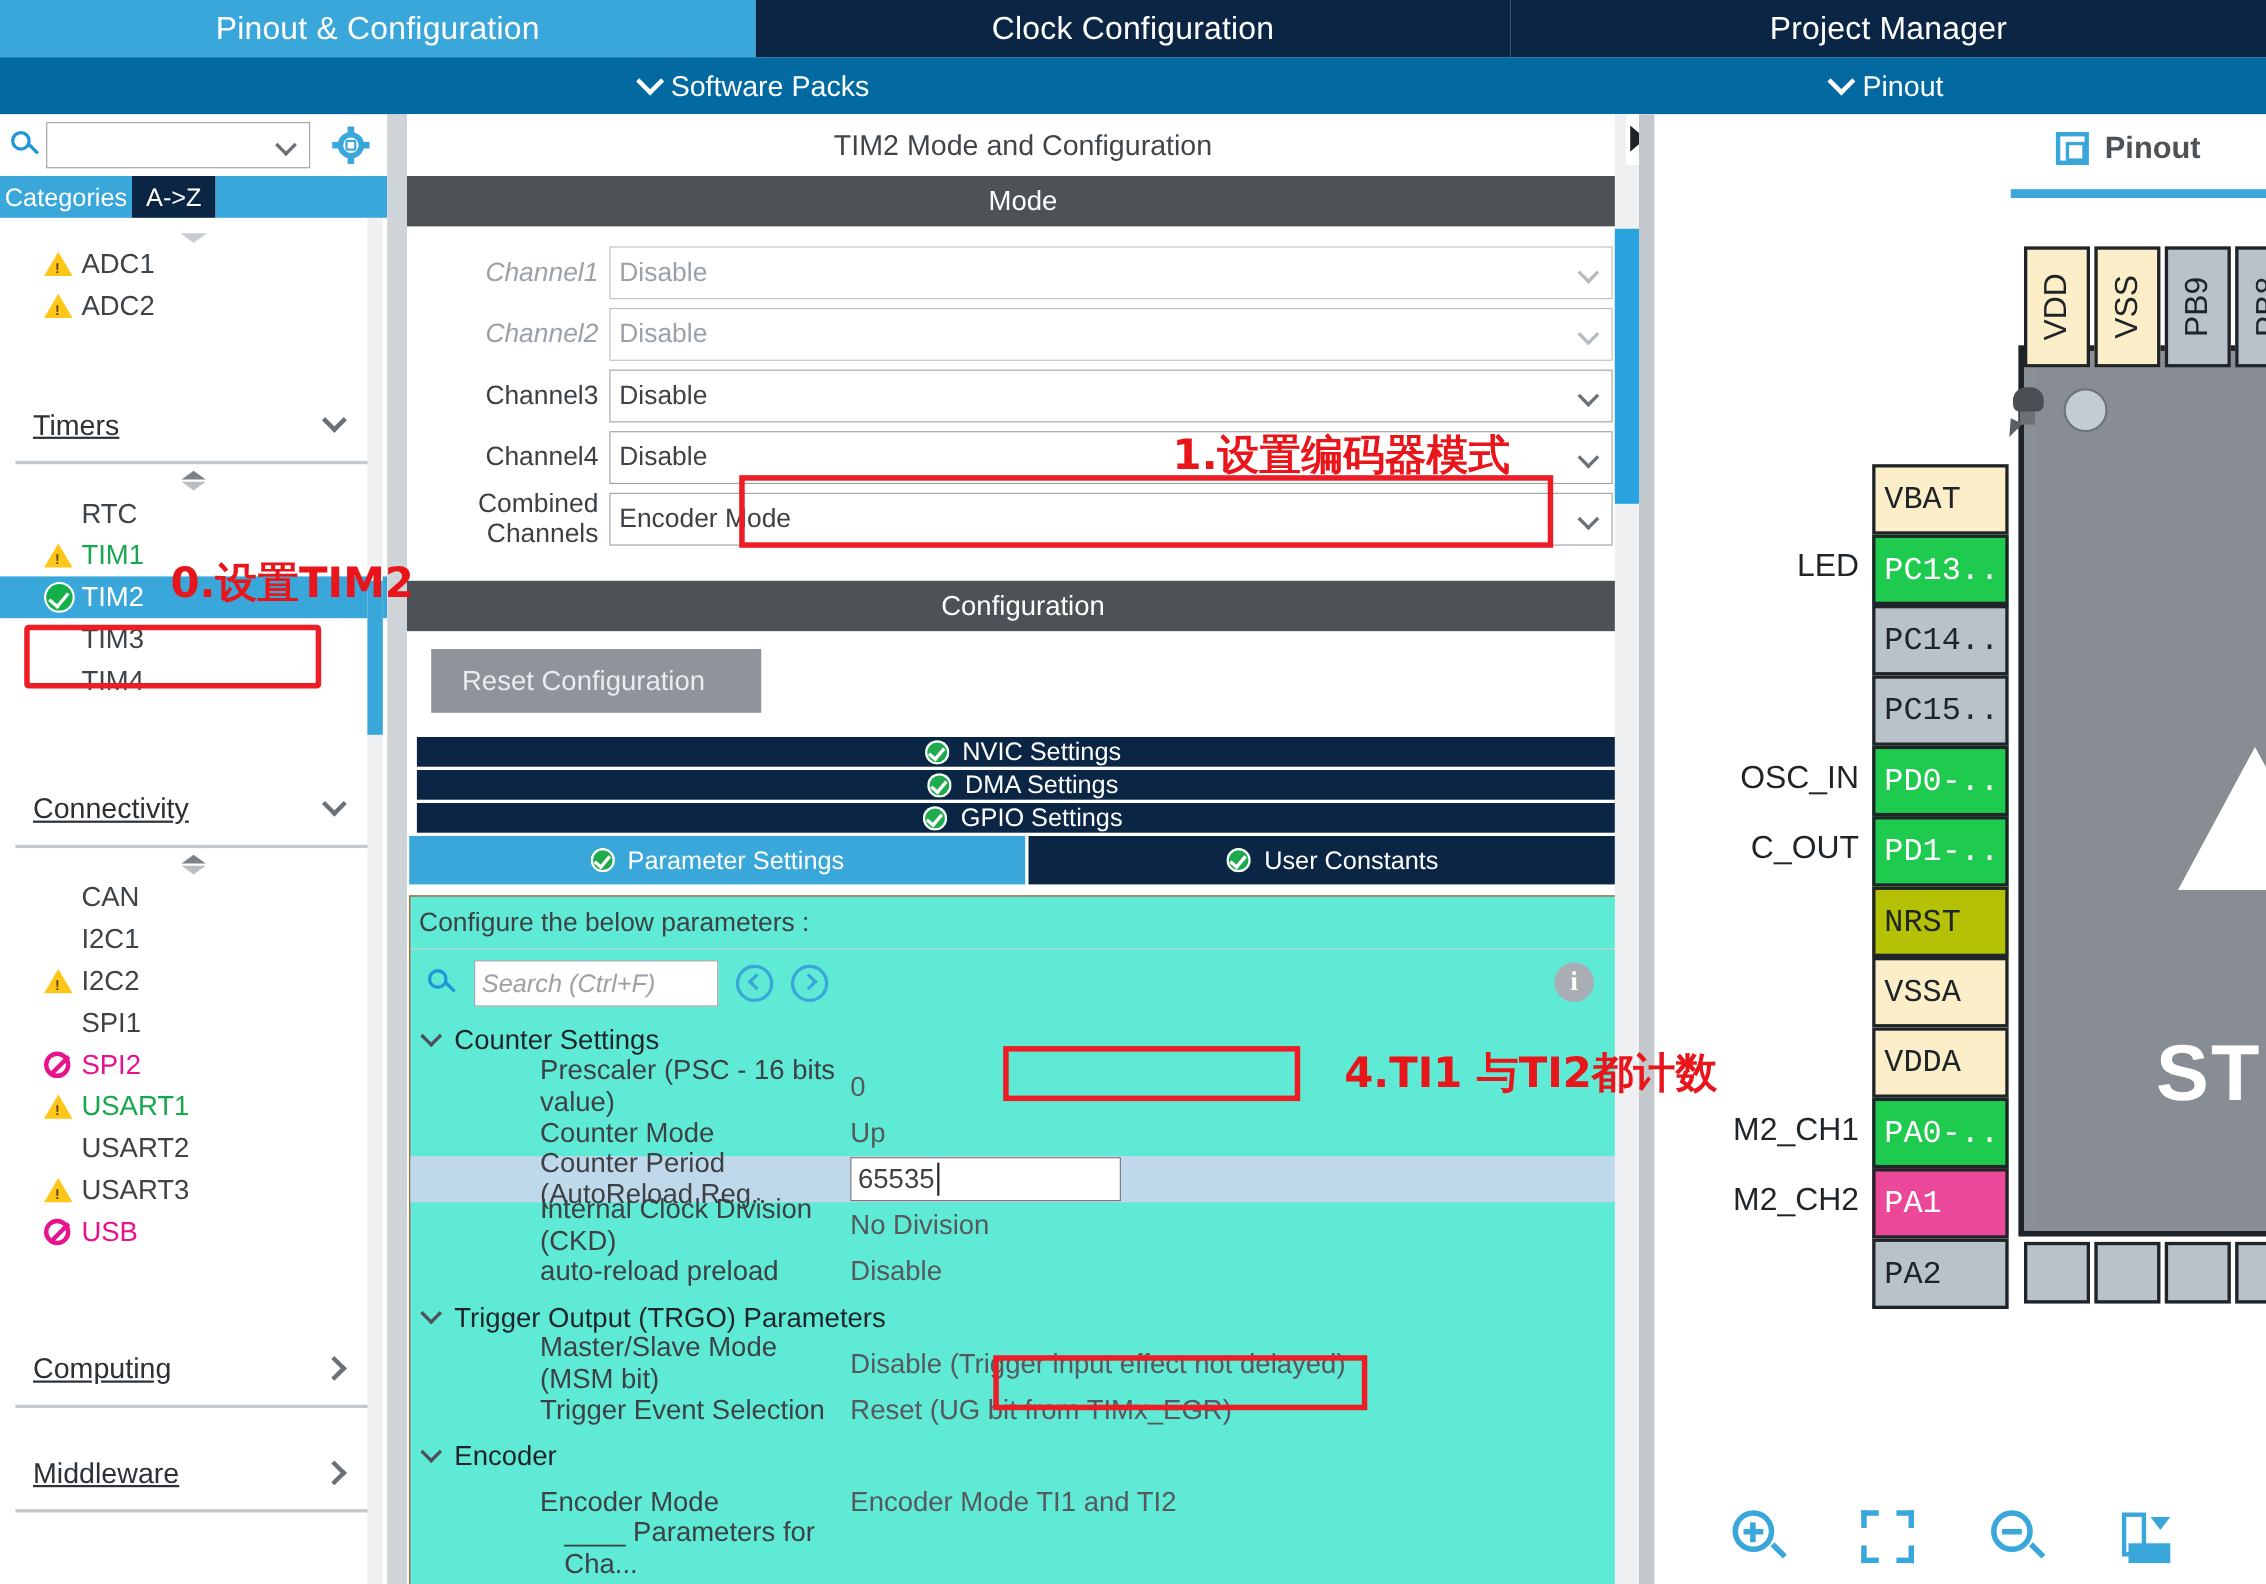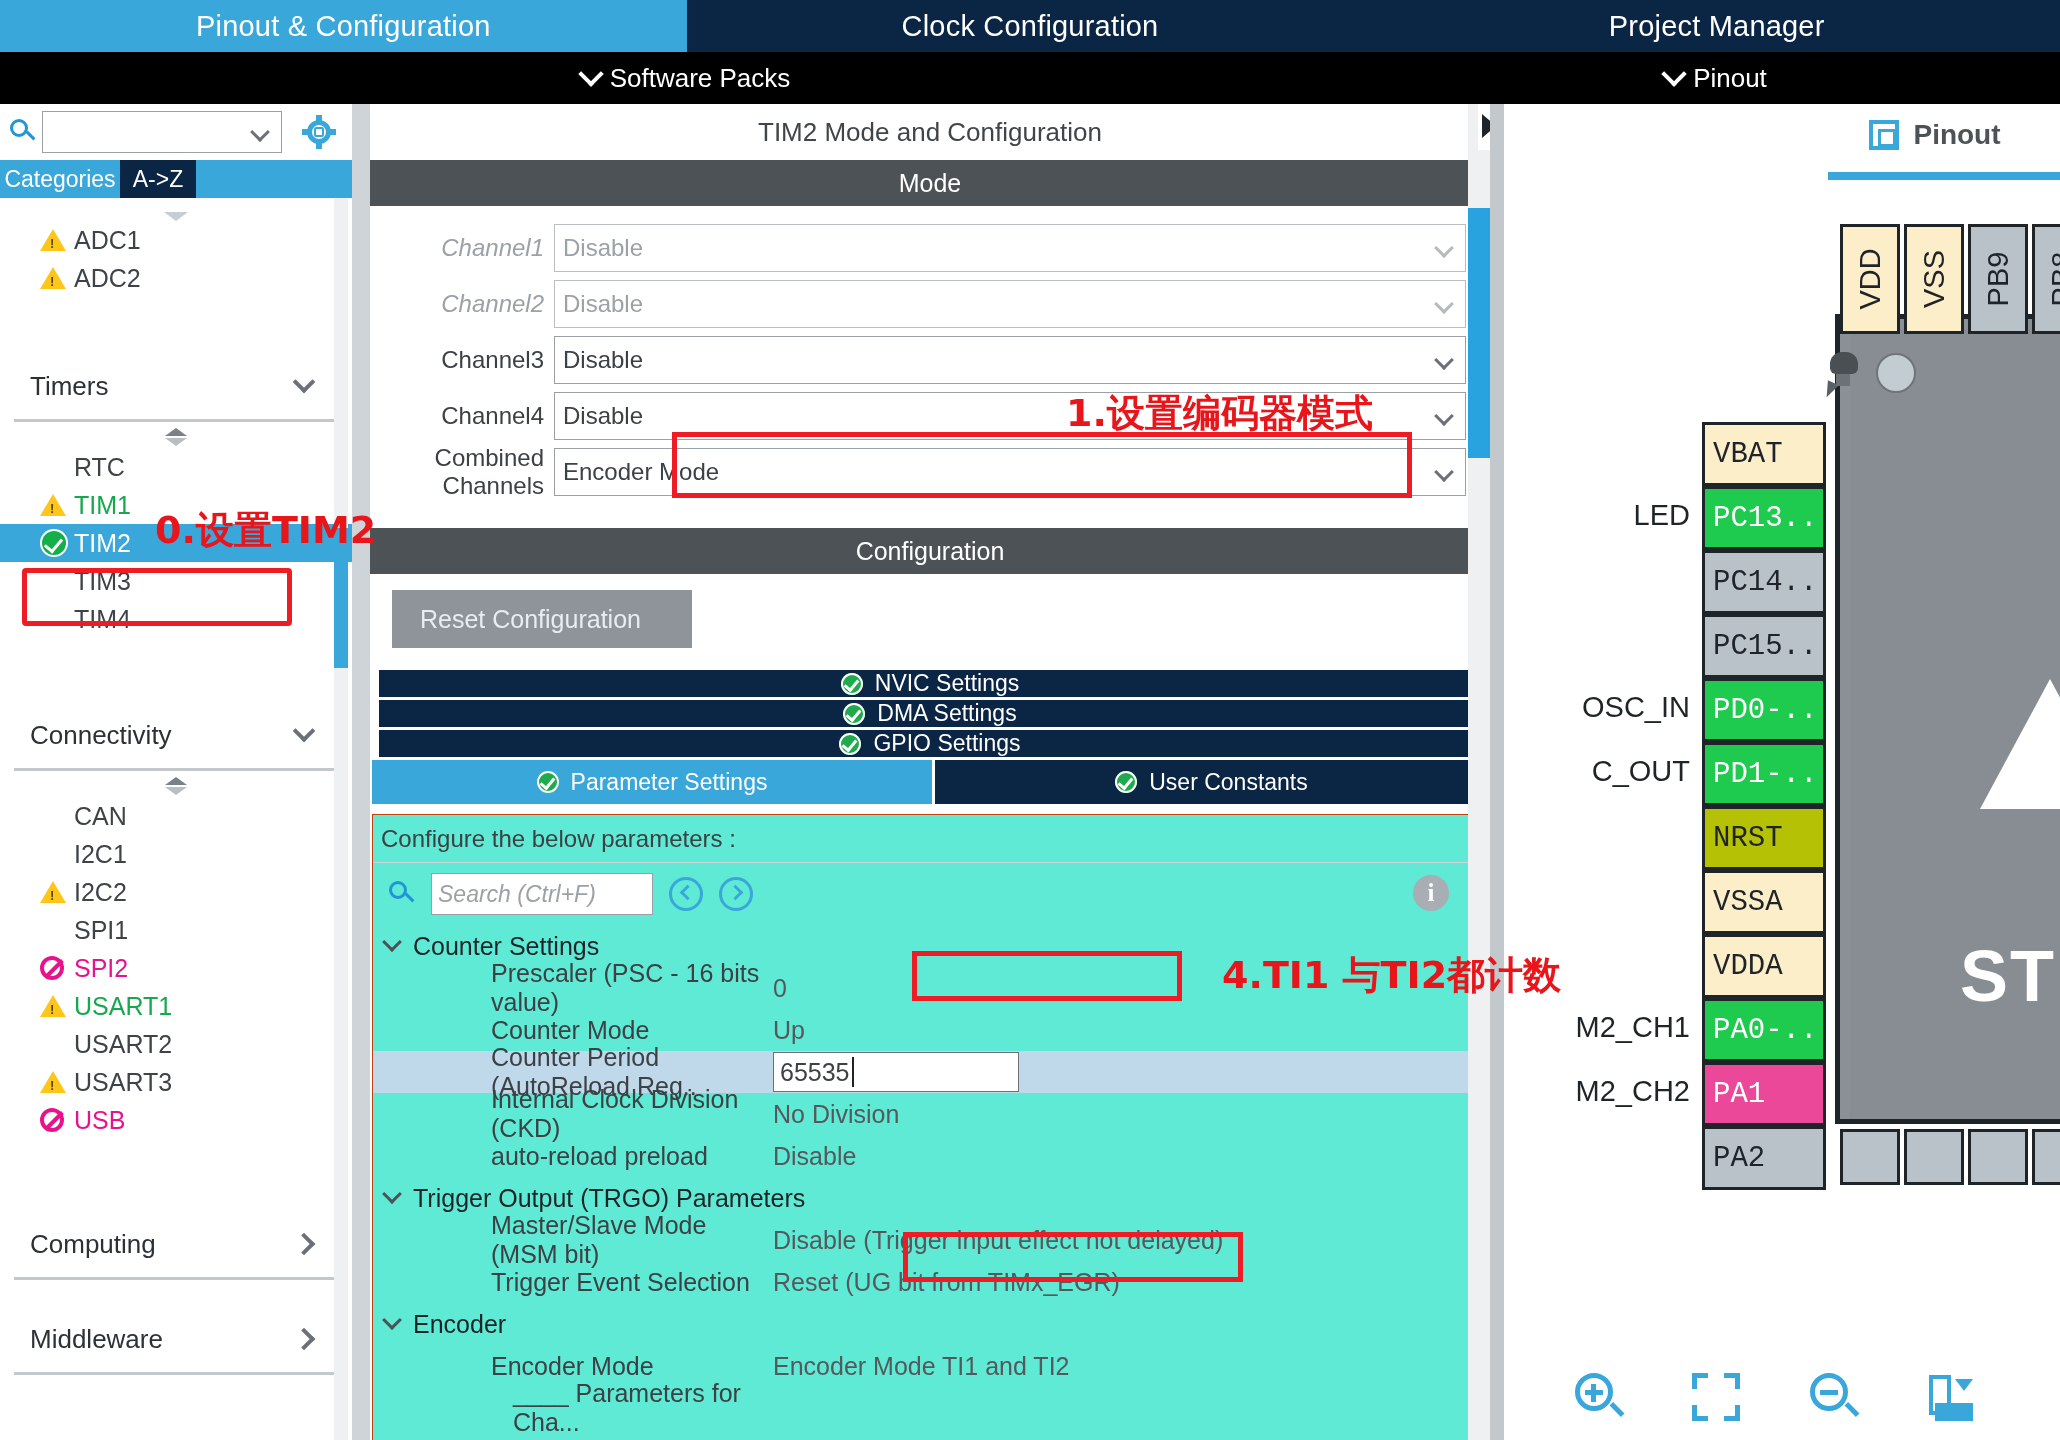--- a/index.html
+++ b/index.html
@@ -13,21 +13,21 @@
 
   
   .topnav { position: absolute; left:0; top:0; width:2060px; height:52px; display:flex; }
   .topnav-tab {
     flex:1; display:flex; align-items:center; justify-content:center;
     color:#ffffff; font-size:29px; letter-spacing:.2px;
   }
   .topnav-tab.active { background:#3aa7db; }
   .topnav-tab.inactive { background:#0b2545; }
 
-  .subnav { position:absolute; left:0; top:52px; width:2060px; height:52px; background:#000000; display:flex; }
+  .subnav { position:absolute; left:0; top:52px; width:2060px; height:52px; background:#0369a1; display:flex; }
   .subnav-left { width:1372px; display:flex; align-items:center; justify-content:center; gap:10px; }
   .subnav-right { flex:1; display:flex; align-items:center; justify-content:center; gap:10px; }
   .subnav-item { color:#fff; font-size:26px; display:flex; align-items:center; gap:12px; }
   .chev-down { width:18px; height:18px; border-right:4px solid #fff; border-bottom:4px solid #fff;
                transform:rotate(45deg); margin-top:-8px; }
 
   
   .sidebar { position:absolute; left:0; top:104px; width:352px; height:1336px; background:#fff; }
   .sb-search-row { display:flex; align-items:center; height:56px; padding-left:4px; gap:6px; }
   .mag { width:26px; height:26px; position:relative; flex:none; margin-left:6px; }
@@ -62,21 +62,21 @@
   .ban::after { content:""; position:absolute; left:-2px; top:7px; width:24px; height:4px; background:#e8128c; transform:rotate(-45deg); }
   .chk { width:28px; height:28px; border-radius:50%; background:#ffffff; position:relative; }
   .chk::before { content:""; position:absolute; left:2px; top:2px; width:24px; height:24px; border-radius:50%; background:#13b04a; }
   .chk::after { content:""; position:absolute; left:8px; top:6px; width:8px; height:14px;
      border-right:3px solid #fff; border-bottom:3px solid #fff; transform:rotate(40deg); }
 
   .sb-item.sel { background:#3aa7db; color:#ffffff; }
   .sb-item.green { color:#17a84d; }
   .sb-item.pink { color:#e8128c; }
 
-  .sb-group { height:66px; display:flex; align-items:center; padding:0 40px 0 30px; font-size:26px; color:#2b3136; position:relative; }
+  .sb-group { height:66px; display:flex; align-items:center; padding:0 40px 0 30px; font-size:26px; color:#2b3136; position:relative;text-decoration:underline; }
   .sb-group .gname { flex:1; }
   .sb-group .gchev-d { width:16px;height:16px;border-right:4px solid #6b7177;border-bottom:4px solid #6b7177;transform:rotate(45deg);margin-top:-8px;}
   .sb-group .gchev-r { width:16px;height:16px;border-right:4px solid #6b7177;border-top:4px solid #6b7177;transform:rotate(45deg);}
   .sb-rule { height:3px; background:#c3c8cc; margin:0 14px; }
 
   .sb-scroll { position:absolute; right:4px; top:0; width:14px; height:1242px; background:#eef0f2; }
   .sb-scroll i { position:absolute; left:0; top:330px; width:14px; height:140px; background:#3aa7db; }
 
   
   .split { position:absolute; left:352px; top:104px; width:18px; height:1336px; background:#cfd4d8; }

